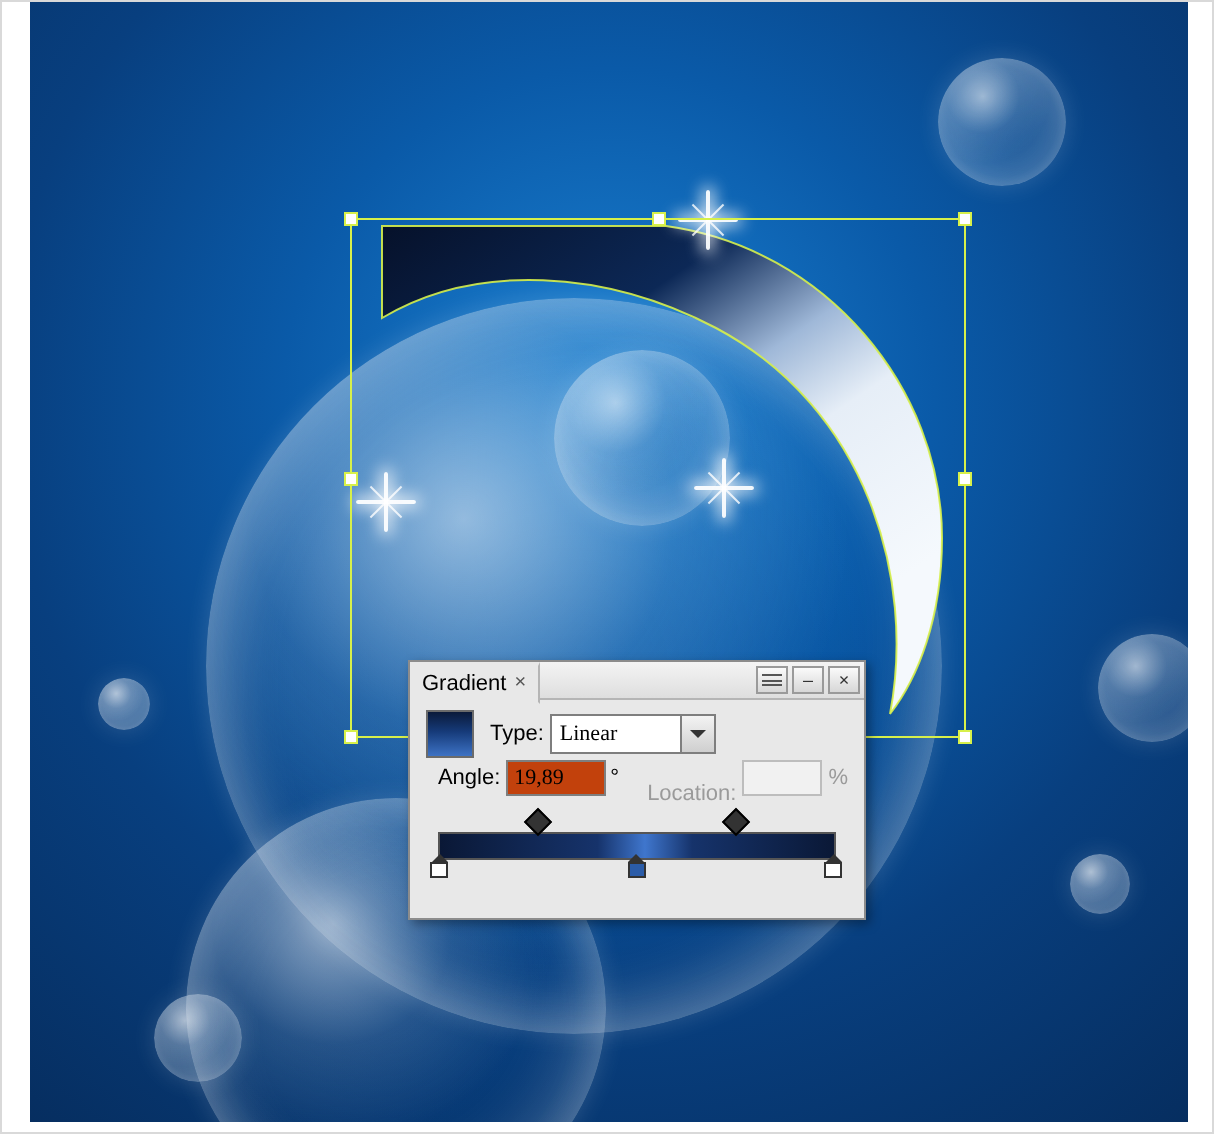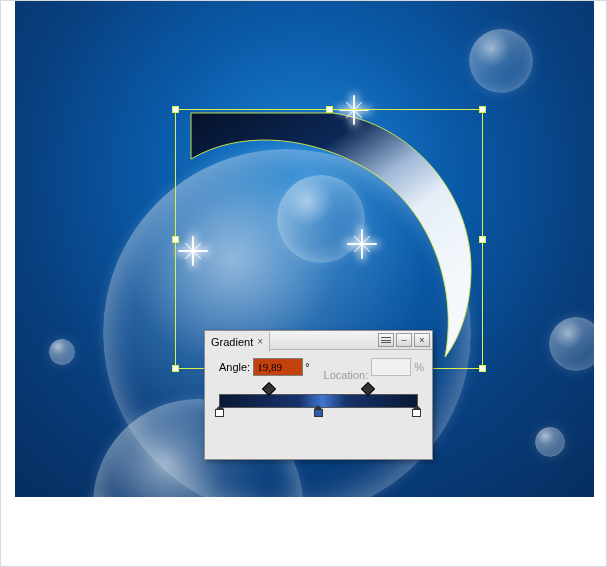--- a/index.html
+++ b/index.html
@@ -1,17 +1,17 @@
 <!DOCTYPE html>
 <html><head>
 <meta charset="utf-8">
 <style>
   html,body{margin:0;padding:0;width:607px;height:567px;font-family:Tahoma,Arial,sans-serif;font-size:11px;color:#000;overflow:hidden;background:#fff}
   .page{position:relative;width:607px;height:567px;background:#fff;border:1px solid #d9d9d9;box-sizing:border-box}
-  .canvas{position:absolute;left:14px;top:0;width:579px;height:496px;background:radial-gradient(circle at 50% 35%,#1b82d4 0%,#0a5aa8 35%,#083f7f 65%,#062e60 100%);overflow:hidden}
+  .canvas{position:absolute;left:14px;top:0;width:579px;height:560px;background:radial-gradient(circle at 50% 35%,#1b82d4 0%,#0a5aa8 35%,#083f7f 65%,#062e60 100%);overflow:hidden}
   
   .bubble{position:absolute;border-radius:50%;background:radial-gradient(circle at 35% 30%,rgba(255,255,255,.55)0%,rgba(255,255,255,.12)30%,rgba(255,255,255,0)55%),radial-gradient(circle at 50% 50%,rgba(13,80,150,.15)0%,rgba(13,80,150,.05)60%,rgba(255,255,255,.2)100%);box-shadow:inset -12px -12px 30px rgba(255,255,255,.18),inset 8px 8px 30px rgba(255,255,255,.25),0 0 12px rgba(255,255,255,.15)}
   .b-main{left:88px;top:148px;width:368px;height:368px}
   .b-lowerleft{left:78px;top:398px;width:210px;height:210px}
   .b-mid{left:262px;top:174px;width:88px;height:88px}
   .b-topright{left:454px;top:28px;width:64px;height:64px}
   .b-right{left:534px;top:316px;width:54px;height:54px}
   .b-right2{left:520px;top:426px;width:30px;height:30px}
   .b-tinyleft{left:34px;top:338px;width:26px;height:26px}
   .b-botleft{left:62px;top:496px;width:44px;height:44px}
@@ -133,20 +133,28 @@
         <div class="winbtn">
             <span>–</span>
           </div>
         <div class="winbtn">
             <span>×</span>
           </div>
       </div>
 
       <div class="panel-body">
         <div class="row">
+          <div class="swatch"></div>
+          <span class="label">Type:</span>
+          <div class="combo">
+            <input value="Linear" style="">
+            <div class="btn"></div>
+          </div>
+        </div>
+        <div class="row">
           <div style="width:30px"></div>
           <span class="label">Angle:</span>
           <input class="numbox" value="19,89" style="">
           <span class="deg">°</span>
           <span class="loc-label">Location:</span>
           <input class="locbox" disabled="" value="" style="">
           <span class="pct">%</span>
         </div>
 
         <div class="gslider">

